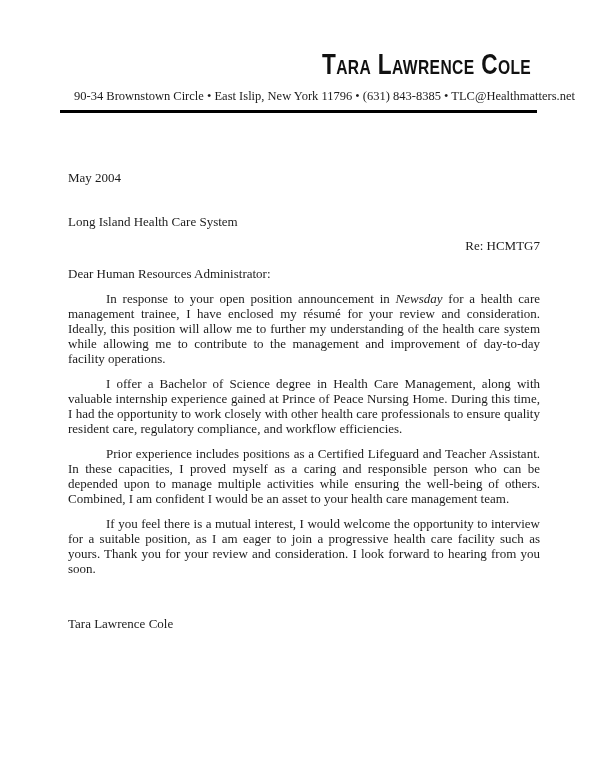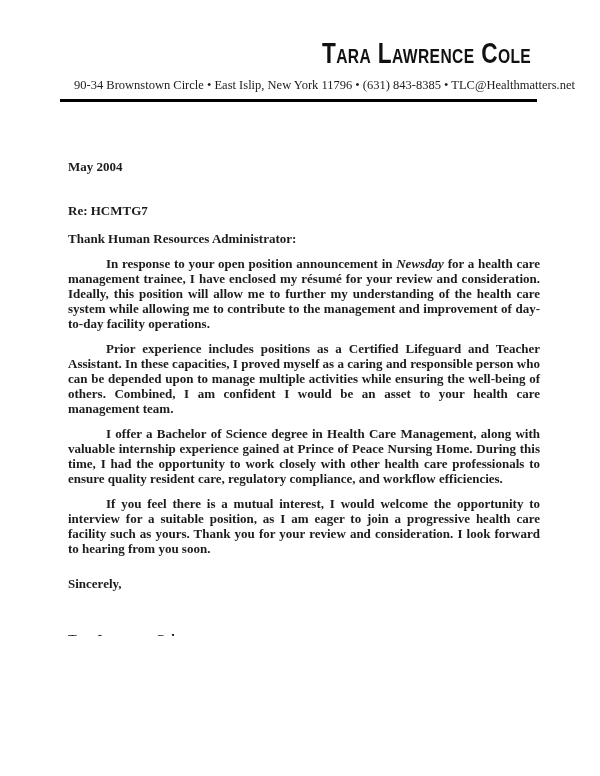--- a/index.html
+++ b/index.html
@@ -8,20 +8,21 @@
     background: #ffffff;
   }
   .page {
     position: relative;
     width: 600px;
     height: 636px;
     background: #ffffff;
     overflow: hidden;
     font-family: "Liberation Serif", serif;
     color: #1c1c1c;
+    margin-top: 11px;
   }
   
   .letterhead {
     margin: 0 63px 0 60px;
     padding-top: 38px;
   }
   .lh-name {
     text-align: right;
     padding-right: 6px;
     font-family: "Liberation Sans", sans-serif;
@@ -49,25 +50,24 @@
   .lh-rule {
     margin-top: 7px;
     height: 3px;
     background: #000000;
   }
   
   .letter {
     margin: 0 60px 0 68px;
     font-size: 13px;
     line-height: 15px;
-    font-weight: bold;
   }
   .date       { margin-top: 57px; }
   .recipient  { margin-top: 29px; }
-  .ref        { margin-top: 9px;  }
+  .ref        { margin-top: 9px; text-align: right;  }
   .salutation { margin-top: 13px; }
   p.para {
     margin: 10px 0 0 0;
     text-indent: 38px;
     text-align: justify;
   }
   .closing    { margin-top: 20px; }
   .signature  { margin-top: 40px; }
   .italic     { font-style: italic; }
 </style>
@@ -82,33 +82,33 @@
     </div>
     <div class="lh-contact">90-34 Brownstown Circle • East Islip, New York 11796 •  (631) 843-8385 • TLC@Healthmatters.net</div>
     <div class="lh-rule"></div>
   </div>
 
   <div class="letter">
 
     <div class="date">May 2004</div>
 
     <div class="recipient">
+      <div>Long Island Health Care System</div>
     </div>
 
     <div class="ref">Re: HCMTG7</div>
 
-    <div class="salutation">Thank Human Resources Administrator:</div>
+    <div class="salutation">Dear Human Resources Administrator:</div>
 
     <p class="para"><span>In response to your open position announcement in </span><span class="italic">Newsday</span><span> for a health care management trainee, I have enclosed my résumé for your review and consideration. Ideally, this position will allow me to further my understanding of the health care system while allowing me to contribute to the management and improvement of day-to-day facility operations.</span></p>
 
+    <p class="para">I offer a Bachelor of Science degree in Health Care Management, along with valuable internship experience gained at Prince of Peace Nursing Home. During this time, I had the opportunity to work closely with other health care professionals to ensure quality resident care, regulatory compliance, and workflow efficiencies.</p>
+
     <p class="para">Prior experience includes positions as a Certified Lifeguard and Teacher Assistant. In these capacities, I proved myself as a caring and responsible person who can be depended upon to manage multiple activities while ensuring the well-being of others. Combined, I am confident I would be an asset to your health care management team.</p>
-
-    <p class="para">I offer a Bachelor of Science degree in Health Care Management, along with valuable internship experience gained at Prince of Peace Nursing Home. During this time, I had the opportunity to work closely with other health care professionals to ensure quality resident care, regulatory compliance, and workflow efficiencies.</p>
 
     <p class="para">If you feel there is a mutual interest, I would welcome the opportunity to interview for a suitable position, as I am eager to join a progressive health care facility such as yours. Thank you for your review and consideration.  I look forward to hearing from you soon.</p>
 
-    <div class="closing">Sincerely,</div>
 
     <div class="signature">Tara Lawrence Cole</div>
 
   </div>
 
 </div>
 
 </body></html>

